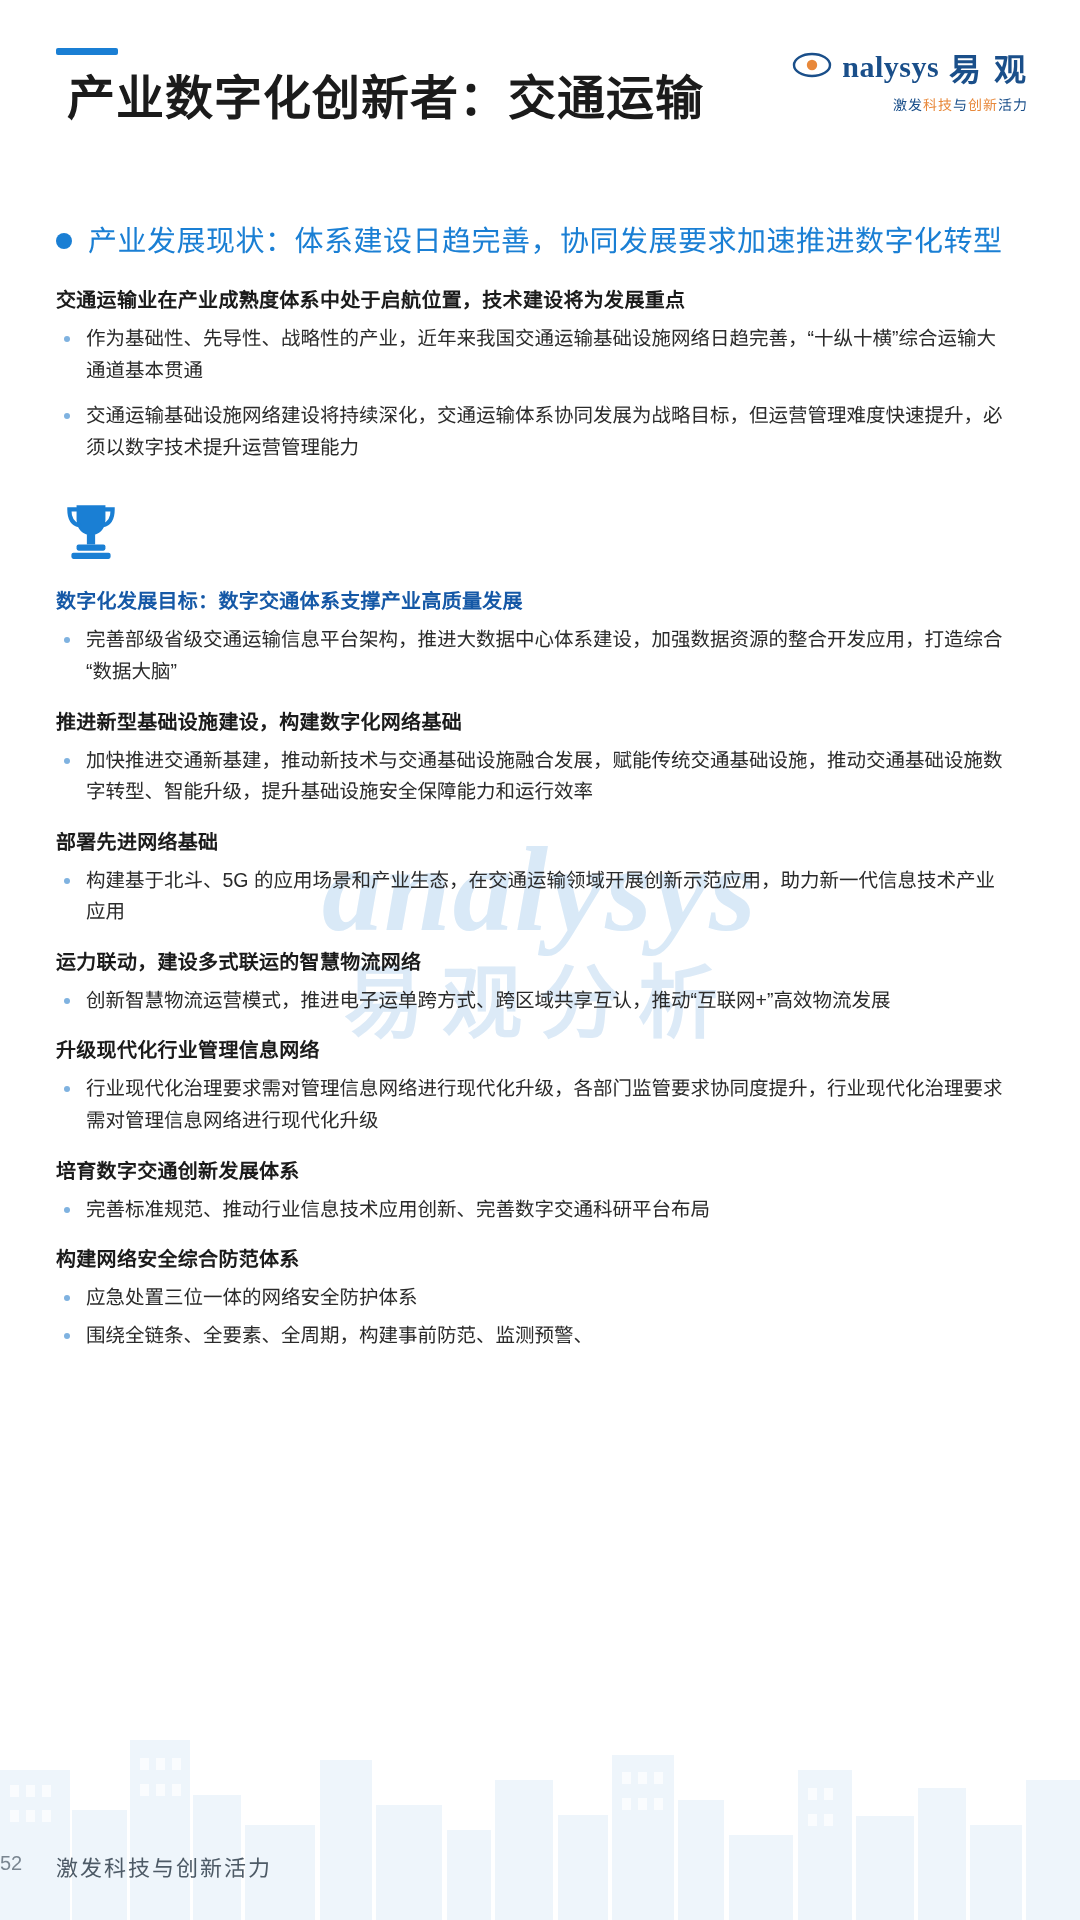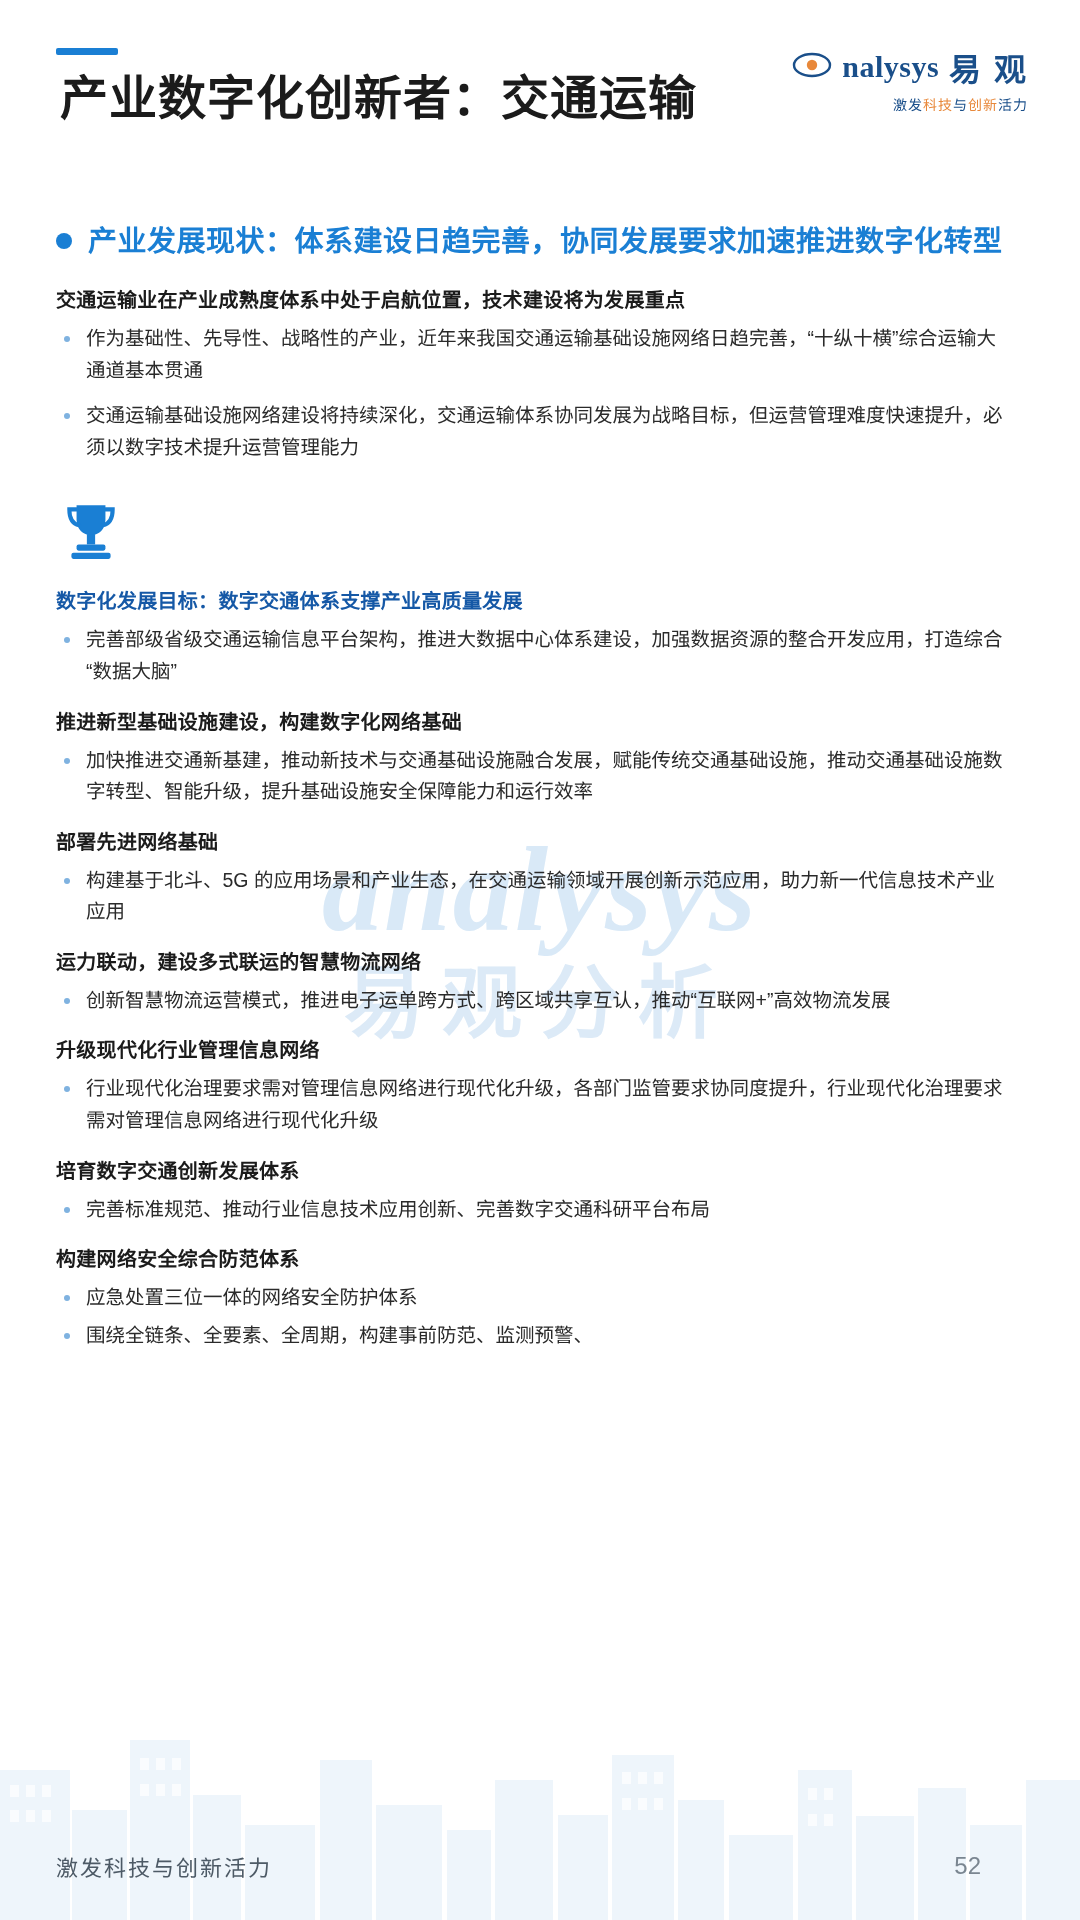--- a/index.html
+++ b/index.html
@@ -73,21 +73,21 @@
     background: #1a7fd4;
     border-radius: 2px;
     margin-bottom: 18px;
   }
   .page-title {
     font-size: 48px;
     font-weight: 700;
     color: #1b1b1b;
     letter-spacing: 1px;
     line-height: 1.1;
-    margin: 4px;
+    margin: 11px;
   }
   .logo {
     position: absolute;
     right: 52px;
     top: 44px;
     text-align: right;
   }
   .logo-row {
     display: flex;
     align-items: center;
@@ -133,21 +133,21 @@
   .bullet-dot {
     width: 16px;
     height: 16px;
     border-radius: 50%;
     background: #1a7fd4;
     margin-top: 13px;
     flex: none;
   }
   .section-head-text {
     font-size: 29px;
-    font-weight: 700;
+    font-weight: 400;
     color: #1a7fd4;
     line-height: 1.45;
     letter-spacing: 0.5px;
   }
 
   .sub-head {
     font-size: 20px;
     font-weight: 700;
     color: #1b1b1b;
     margin: 18px 0 10px 0;
@@ -201,22 +201,22 @@
   .footer-slogan {
     font-size: 22px;
     color: #4d5a66;
     letter-spacing: 2px;
   }
   .page-num {
     position: absolute;
     left: 0;
     top: 2px;
     width: 981px;
-    text-align: right;
-    font-size: 24px;
+    text-align: left;
+    font-size: 20px;
     color: #7a8691;
   }
 </style>
 </head>
 <body>
 
 <svg class="skyline" viewBox="0 0 1080 300" preserveAspectRatio="none" xmlns="http://www.w3.org/2000/svg">
   <g fill="#eef5fb">
     <rect x="0" y="150" width="70" height="150"></rect>
     <rect x="72" y="190" width="55" height="110"></rect>

